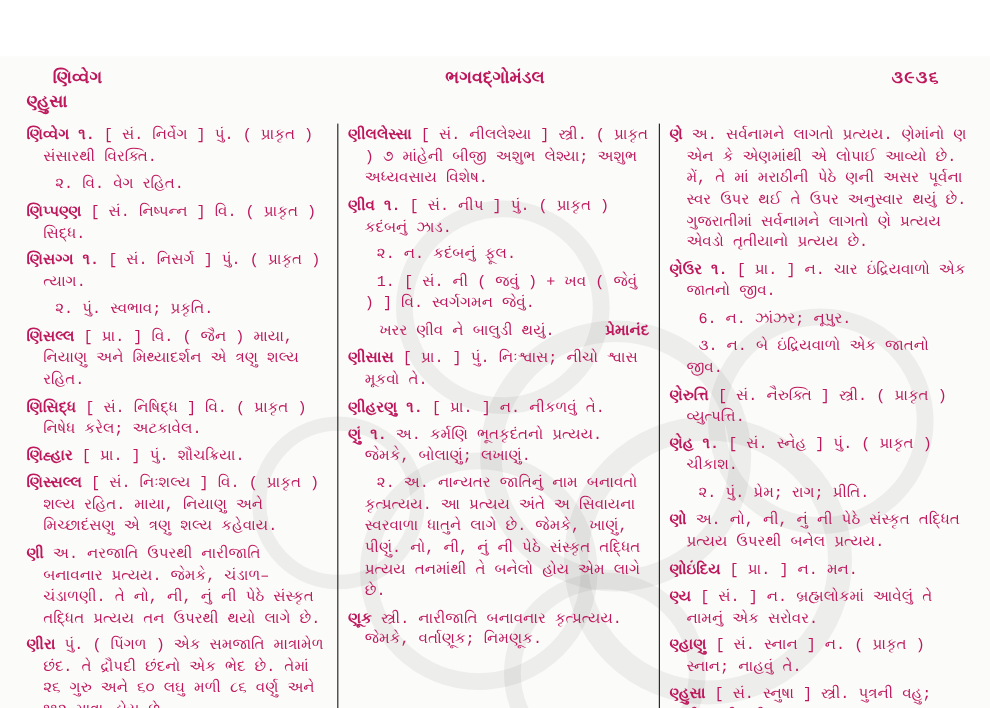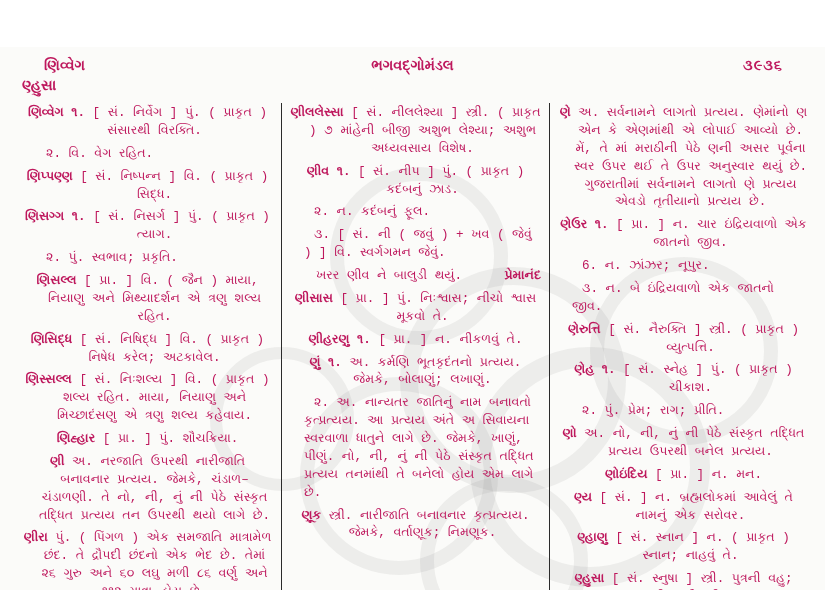--- a/index.html
+++ b/index.html
@@ -43,21 +43,21 @@
   .col{
     flex:1 1 0;
     padding:2px 8px 0 8px;
     font-size:12.6px;
     line-height:1.42;
     overflow:hidden;
   }
   .col.c1,.col.c2{border-right:1px solid #2b2b2b;}
 
   p.entry,p.sense,p.citation{margin:0 0 5px 0;}
-  p.entry{padding-left:14px;text-indent:-14px;text-align:center;}
+  p.entry{padding-left:14px;text-indent:-14px;}
   p.sense{padding-left:14px;text-indent:10px;}
   p.citation{padding-left:14px;text-indent:12px;}
   .headword{font-weight:bold;}
   .cite-author{float:right;font-weight:bold;}
 </style>
 </head>
 <body>
 
 <div class="page">
 
@@ -78,30 +78,30 @@
 
   <div class="columns">
     <div class="col c1">
         <p class="entry"><span class="headword">ણિવ્વેગ ૧. </span>[ સં. નિર્વેગ ] પું. ( પ્રાકૃત ) સંસારથી વિરક્તિ.</p>
         <p class="sense">૨. વિ. વેગ રહિત.</p>
         <p class="entry"><span class="headword">ણિપ્પણ્ણ </span>[ સં. નિષ્પન્ન ] વિ. ( પ્રાકૃત ) સિદ્ધ.</p>
         <p class="entry"><span class="headword">ણિસગ્ગ ૧. </span>[ સં. નિસર્ગ ] પું. ( પ્રાકૃત ) ત્યાગ.</p>
         <p class="sense">૨. પું. સ્વભાવ; પ્રકૃતિ.</p>
         <p class="entry"><span class="headword">ણિસલ્લ </span>[ પ્રા. ] વિ. ( જૈન ) માયા, નિયાણુ અને મિથ્યાદર્શન એ ત્રણુ શલ્ય રહિત.</p>
         <p class="entry"><span class="headword">ણિસિદ્ધ </span>[ સં. નિષિદ્ધ ] વિ. ( પ્રાકૃત ) નિષેધ કરેલ; અટકાવેલ.</p>
+        <p class="entry"><span class="headword">ણિહ્હાર </span>[ પ્રા. ] પું. શૌચક્રિયા.</p>
         <p class="entry"><span class="headword">ણિસ્સલ્લ </span>[ સં. નિઃશલ્ય ] વિ. ( પ્રાકૃત ) શલ્ય રહિત. માયા, નિયાણુ અને મિચ્છાદંસણુ એ ત્રણુ શલ્ય કહેવાય.</p>
-        <p class="entry"><span class="headword">ણિહ્હાર </span>[ પ્રા. ] પું. શૌચક્રિયા.</p>
         <p class="entry"><span class="headword">ણી </span>અ. નરજાતિ ઉપરથી નારીજાતિ બનાવનાર પ્રત્યય. જેમકે, ચંડાળ–ચંડાળણી. તે નો, ની, નું ની પેઠે સંસ્કૃત તદ્ધિત પ્રત્યય તન ઉપરથી થયો લાગે છે.</p>
         <p class="entry"><span class="headword">ણીરા </span>પું. ( પિંગળ ) એક સમજાતિ માત્રામેળ છંદ. તે દ્રૌપદી છંદનો એક ભેદ છે. તેમાં ૨૬ ગુરુ અને ૬૦ લઘુ મળી ૮૬ વર્ણુ અને ૧૧૨ માત્રા હોય છે.</p>
       </div>
     <div class="col c2">
         <p class="entry"><span class="headword">ણીલલેસ્સા </span>[ સં. નીલલેશ્યા ] સ્ત્રી. ( પ્રાકૃત ) ૭ માંહેની બીજી અશુભ લેશ્યા; અશુભ અધ્યવસાય વિશેષ.</p>
         <p class="entry"><span class="headword">ણીવ ૧. </span>[ સં. નીપ ] પું. ( પ્રાકૃત ) કદંબનું ઝાડ.</p>
         <p class="sense">૨. ન. કદંબનું ફૂલ.</p>
-        <p class="sense">૩. [ સં. ની ( જવું ) + ખવ ( જેવું ) ] વિ. સ્વર્ગગમન જેવું.</p>
+        <p class="sense">1. [ સં. ની ( જવું ) + ખવ ( જેવું ) ] વિ. સ્વર્ગગમન જેવું.</p>
         <p class="citation"><span class="cite-author">પ્રેમાનંદ</span>ખરર ણીવ ને બાલુડી થયું.</p>
         <p class="entry"><span class="headword">ણીસાસ </span>[ પ્રા. ] પું. નિઃશ્વાસ; નીચો શ્વાસ મૂકવો તે.</p>
         <p class="entry"><span class="headword">ણીહરણુ ૧. </span>[ પ્રા. ] ન. નીકળવું તે.</p>
         <p class="entry"><span class="headword">ણું ૧. </span>અ. કર્મણિ ભૂતકૃદંતનો પ્રત્યય. જેમકે, બોલાણું; લખાણું.</p>
         <p class="sense">૨. અ. નાન્યતર જાતિનું નામ બનાવતો કૃત્પ્રત્યય. આ પ્રત્યય અંતે અ સિવાયના સ્વરવાળા ધાતુને લાગે છે. જેમકે, ખાણું, પીણું. નો, ની, નું ની પેઠે સંસ્કૃત તદ્ધિત પ્રત્યય તનમાંથી તે બનેલો હોય એમ લાગે છે.</p>
         <p class="entry"><span class="headword">ણૂક </span>સ્ત્રી. નારીજાતિ બનાવનાર કૃત્પ્રત્યય. જેમકે, વર્તાણૂક; નિમણૂક.</p>
       </div>
     <div class="col c3">
         <p class="entry"><span class="headword">ણે </span>અ. સર્વનામને લાગતો પ્રત્યય. ણેમાંનો ણ એન કે એણમાંથી એ લોપાઈ આવ્યો છે. મેં, તે માં મરાઠીની પેઠે ણની અસર પૂર્વના સ્વર ઉપર થઈ તે ઉપર અનુસ્વાર થયું છે. ગુજરાતીમાં સર્વનામને લાગતો ણે પ્રત્યય એવડો તૃતીયાનો પ્રત્યય છે.</p>
         <p class="entry"><span class="headword">ણેઉર ૧. </span>[ પ્રા. ] ન. ચાર ઇંદ્રિયવાળો એક જાતનો જીવ.</p>

